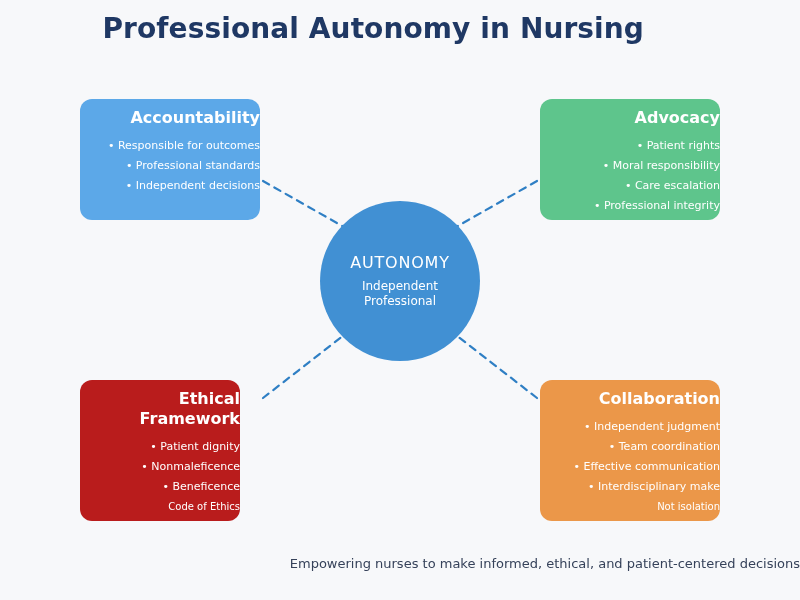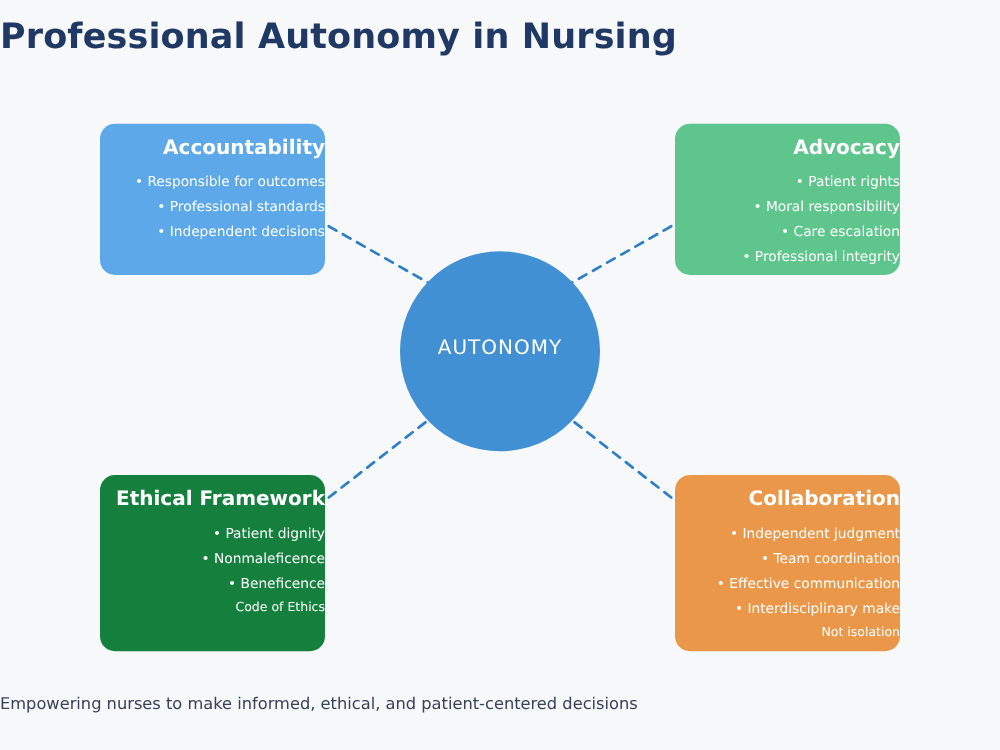--- a/index.html
+++ b/index.html
@@ -27,21 +27,21 @@
     height: 600px;
     z-index: 1;
   }
 
   
   .title {
     position: absolute;
     left: 0;
     top: 12px;
     width: 644px;
-    text-align: left;
+    text-align: right;
     font-size: 28px;
     font-weight: bold;
     color: #1f3864;
     letter-spacing: 0.1px;
   }
 
   
   .center-circle {
     position: absolute;
     left: 320px;
@@ -95,30 +95,30 @@
     font-size: 11px;
     line-height: 20px;
     white-space: nowrap;
   }
   .box-list li.nobullet {
     font-size: 10px;
   }
 
   #box-accountability { left: 80px;  top: 99px;  width: 180px; height: 121px; background: #5ca8e8; }
   #box-advocacy       { left: 540px; top: 99px;  width: 180px; height: 121px; background: #5ec58c; padding-left: 17px; }
-  #box-ethical        { left: 80px;  top: 380px; width: 180px; height: 141px; background: #15803d; }
+  #box-ethical        { left: 80px;  top: 380px; width: 160px; height: 141px; background: #b91c1c; }
   #box-collaboration  { left: 540px; top: 380px; width: 180px; height: 141px; background: #eb9749; }
 
   
   .footer {
     position: absolute;
     left: 0;
     top: 556px;
     width: 800px;
-    text-align: left;
+    text-align: right;
     font-size: 13px;
     color: #36425a;
   }
 </style>
 </head>
 <body>
 
 <div id="canvas">
 
   <div class="title">Professional Autonomy in Nursing</div>
@@ -165,17 +165,21 @@
       <li>• Independent judgment</li>
       <li>• Team coordination</li>
       <li>• Effective communication</li>
       <li>• Interdisciplinary make</li>
       <li class="nobullet">Not isolation</li>
     </ul>
   </div>
 
   <div class="center-circle">
     <div class="center-title">AUTONOMY</div>
+    <div class="center-sub">
+      <div>Independent</div>
+      <div>Professional</div>
+    </div>
   </div>
 
   <div class="footer">Empowering nurses to make informed, ethical, and patient-centered decisions</div>
 
 </div>
 
 </body></html>

